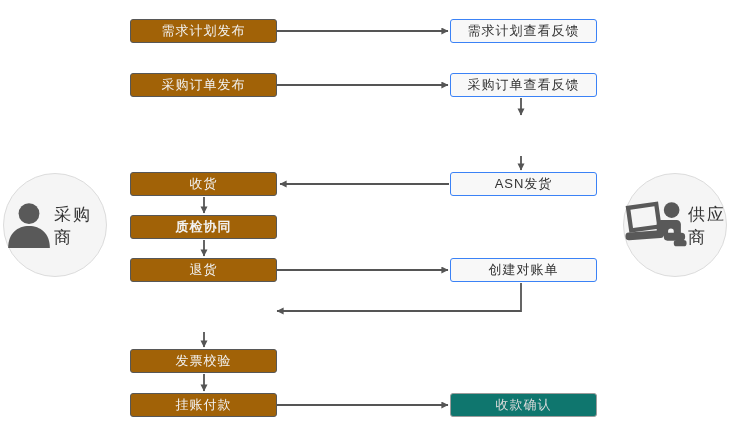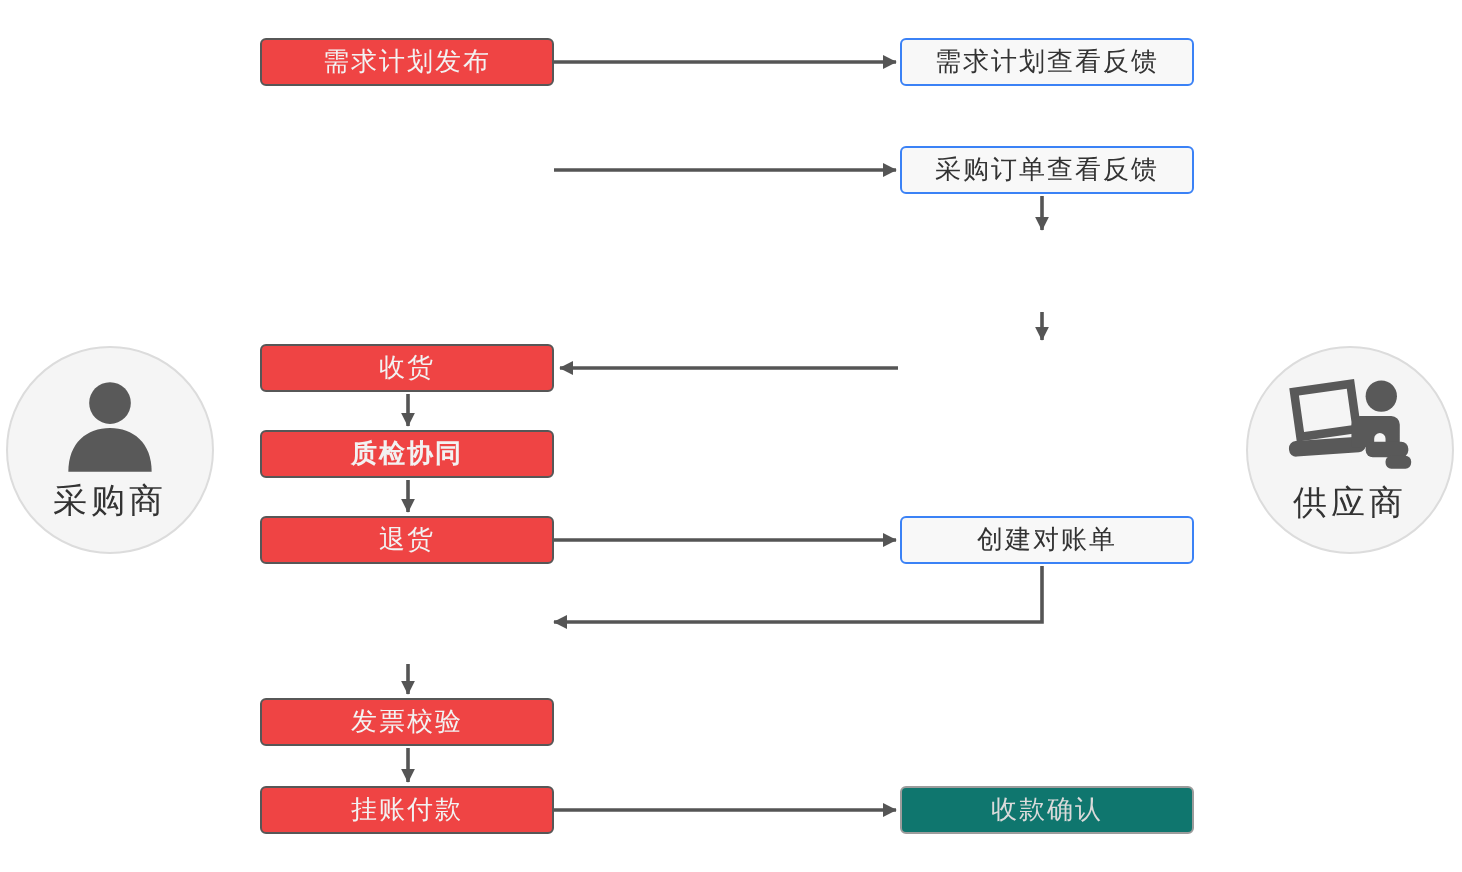--- a/index.html
+++ b/index.html
@@ -6,36 +6,36 @@
   #stage{
     position:relative;width:731px;height:436px;background:#ffffff;overflow:hidden;
     font-family:"Liberation Sans","DejaVu Sans",sans-serif;
   }
   #connectors{position:absolute;left:0;top:0;z-index:1;}
   .node{
     position:absolute;z-index:2;width:147px;height:24px;box-sizing:border-box;
     display:flex;align-items:center;justify-content:center;
     font-size:13px;border-radius:3px;letter-spacing:1px;
   }
-  .node.dark{background:#ef4444;color:#f2f2f2;border:1px solid #575757;}
+  .node.dark{background:#a16207;color:#f2f2f2;border:1px solid #575757;}
   .node.light{background:#f8f8f8;color:#333333;border:1px solid #3b82f6;}
   .node.muted{background:#0f766e;color:#dadada;border:1px solid #9c9c9c;}
   .diamond{position:absolute;z-index:2;}
   .diamond svg{position:absolute;left:0;top:0;}
   .diamond .dlabel{
     position:absolute;left:0;top:0;width:100%;height:100%;
     display:flex;align-items:center;justify-content:center;
     font-size:13px;letter-spacing:1px;
   }
   .diamond.dark .dlabel{color:#f2f2f2;}
   .diamond.light .dlabel{color:#333333;}
   .actor{
     position:absolute;z-index:2;width:104px;height:104px;border-radius:50%;
     background:#f5f5f5;border:1px solid #dcdcdc;box-sizing:border-box;
-    display:flex;flex-direction:column;align-items:center;justify-content:center;
+    display:flex;flex-direction:row;align-items:center;justify-content:center;
   }
   .actor .actor-label{font-size:17px;color:#333333;letter-spacing:2px;margin-top:2px;}
   .actor .actor-icon{display:block;line-height:0;}
 </style>
 </head>
 <body>
 
 <div id="stage">
 
   <svg id="connectors" width="731" height="436">
@@ -82,20 +82,23 @@
         <rect x="56" y="44" width="30" height="11" rx="5" fill="#595959"></rect>
         <rect x="70" y="54" width="18" height="9" rx="4" fill="#595959"></rect>
       </svg>
     </span>
     <span class="actor-label">供应商</span>
   </div>
 
   <div class="node dark" style="left:130px;top:19px;">
     <span>需求计划发布</span>
   </div>
+  <div class="node dark" style="left:130px;top:73px;">
+    <span>采购订单发布</span>
+  </div>
   <div class="node dark" style="left:130px;top:172px;">
     <span>收货</span>
   </div>
   <div class="node dark" style="left:130px;top:215px;font-weight:bold;">
     <span>质检协同</span>
   </div>
   <div class="node dark" style="left:130px;top:258px;">
     <span>退货</span>
   </div>
   <div class="node dark" style="left:130px;top:349px;">
@@ -107,20 +110,23 @@
 
 
   <div class="node light" style="left:450px;top:19px;">
     <span>需求计划查看反馈</span>
   </div>
   <div class="node light" style="left:450px;top:73px;">
     <span>采购订单查看反馈</span>
   </div>
 
 
+  <div class="node light" style="left:450px;top:172px;">
+    <span>ASN发货</span>
+  </div>
   <div class="node light" style="left:450px;top:258px;">
     <span>创建对账单</span>
   </div>
   <div class="node muted" style="left:450px;top:393px;">
     <span>收款确认</span>
   </div>
 
 </div>
 
 </body></html>

